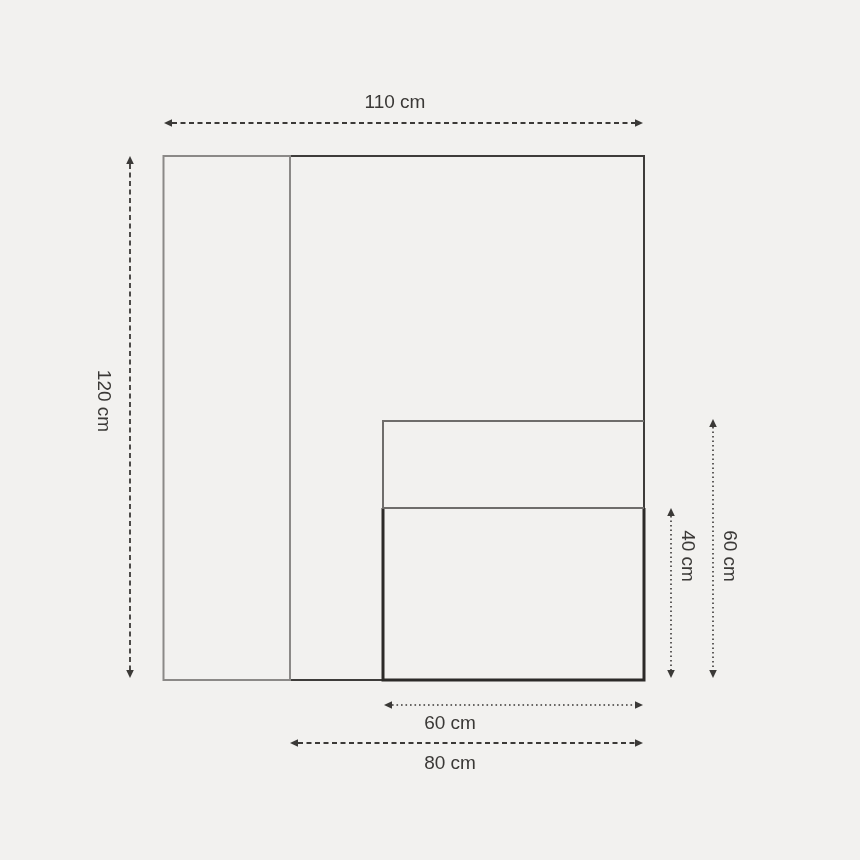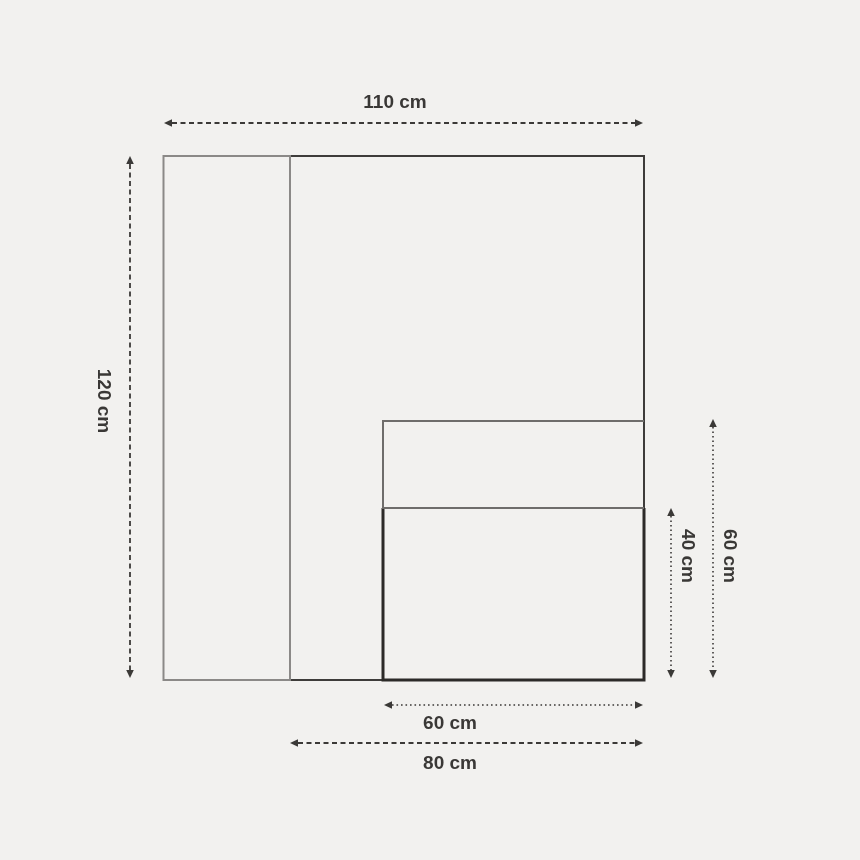--- a/index.html
+++ b/index.html
@@ -1,20 +1,20 @@
 <!DOCTYPE html>
 <html><head>
 <meta charset="utf-8">
 <style>
   html, body { margin: 0; padding: 0; }
   body {
     width: 860px; height: 860px; overflow: hidden;
     font-family: "Liberation Sans", sans-serif;
   }
-  .stage { position: relative; width: 860px; height: 860px; font-weight: bold; }
+  .stage { position: relative; width: 860px; height: 860px; }
   svg { display: block; }
 </style>
 </head>
 <body style="background: rgb(242, 241, 239);">
 
 <div class="stage">
   <svg id="diagram-svg" xmlns="http://www.w3.org/2000/svg" width="860" height="860" viewBox="0 0 860 860">
       <rect x="0" y="0" width="860" height="860" fill="#f2f1ef"></rect>
       <rect x="290" y="156" width="354" height="524" fill="none" stroke="#3e3c3a" stroke-width="2"></rect>
       <rect x="163.5" y="156" width="126.5" height="524" fill="none" stroke="#8b8987" stroke-width="2"></rect>

